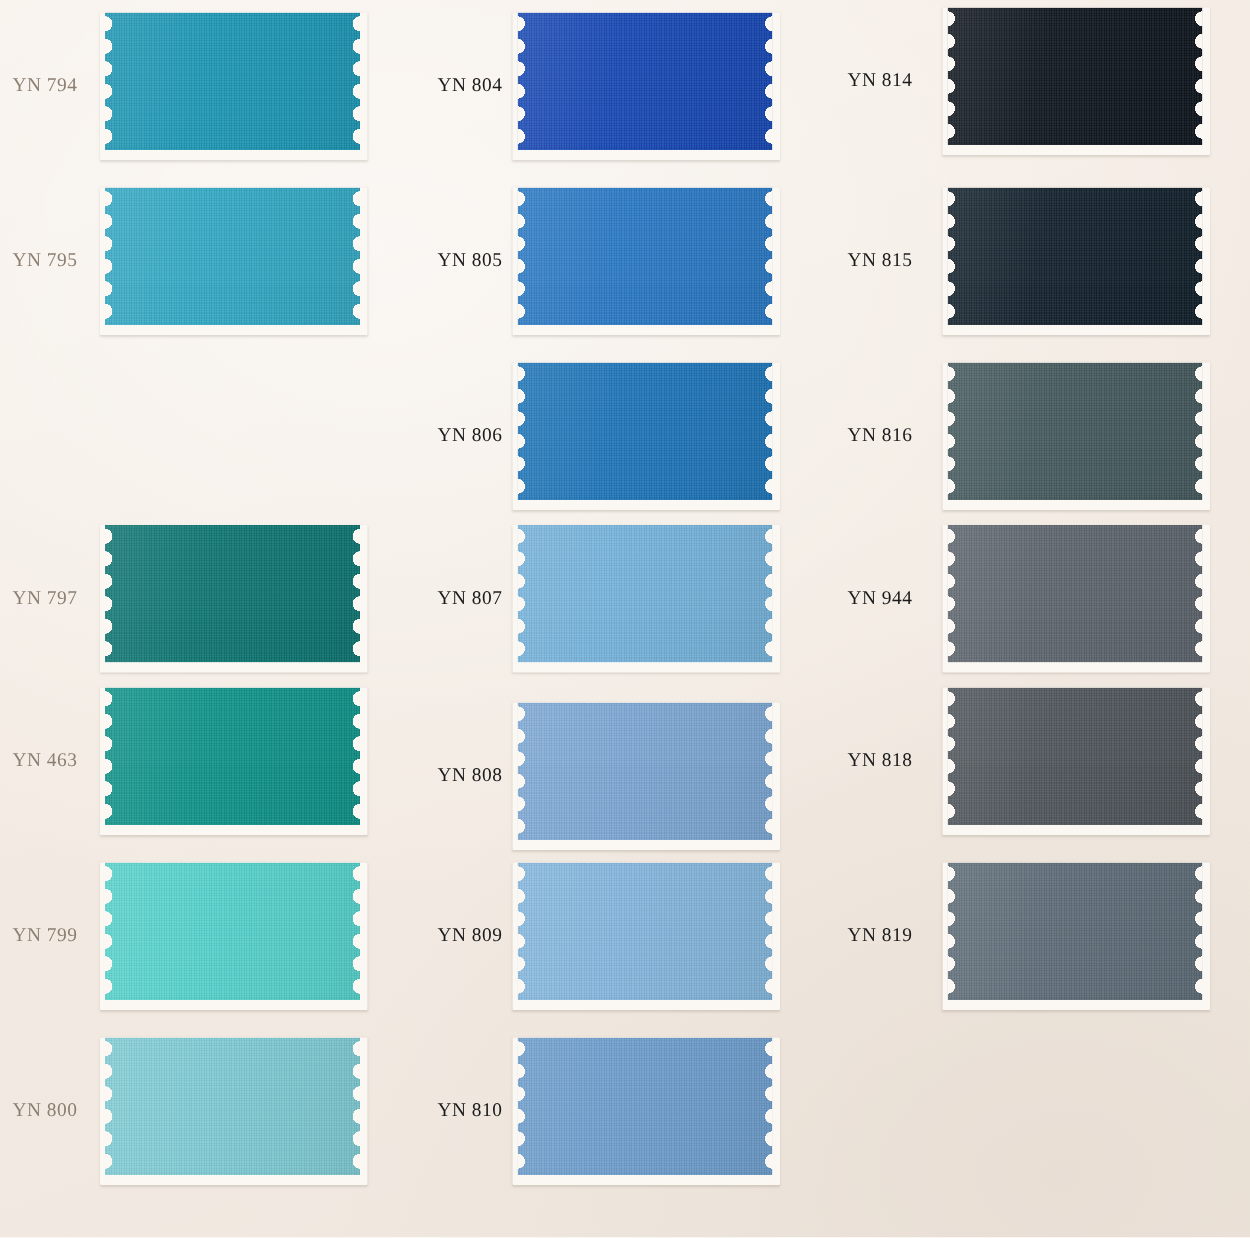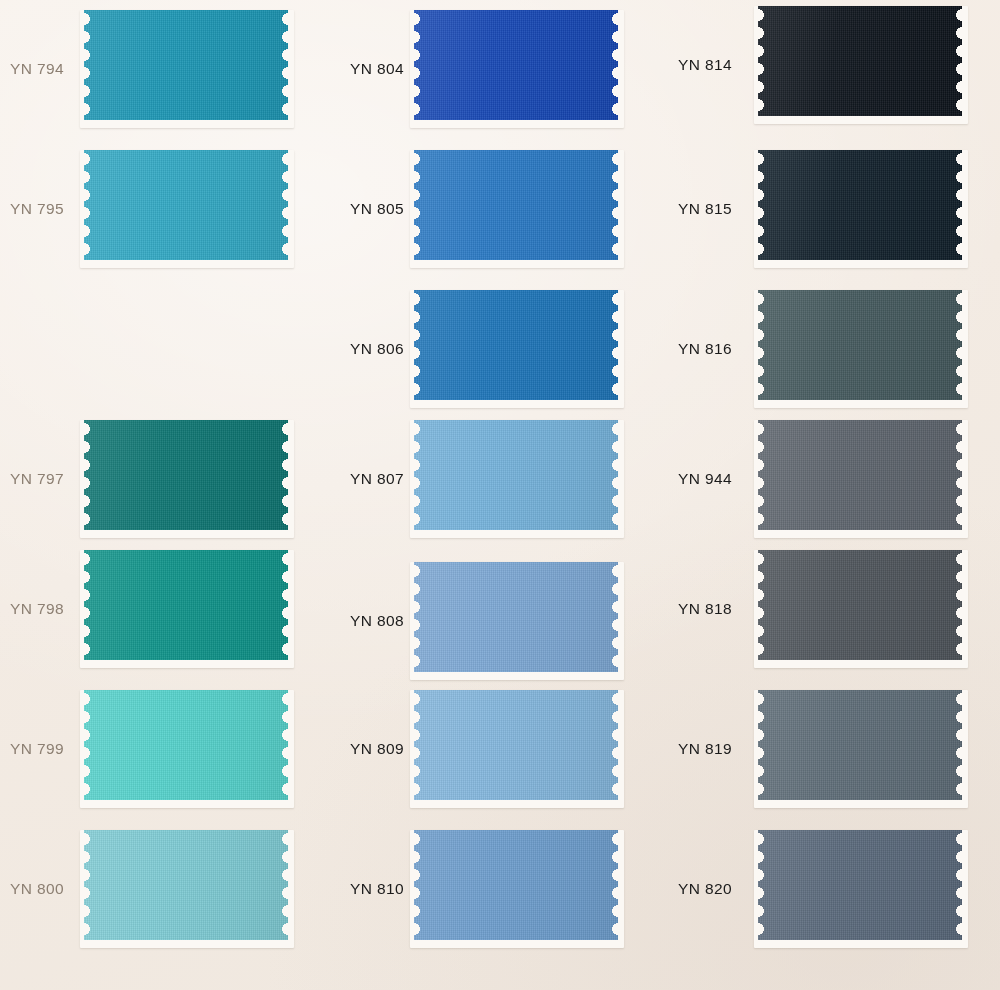--- a/index.html
+++ b/index.html
@@ -42,21 +42,21 @@
   .swatch-label {
     position: absolute;
     left: 6px;
     top: 50%;
     transform: translateY(-50%);
     width: 78px;
     text-align: left;
     font-size: 15.5px;
     letter-spacing: 0.4px;
     white-space: nowrap;
-    font-family: Liberation Sans, sans-serif;
+    font-family: Liberation Serif, serif;
   }
   .col-0 .swatch-label { color: #8c7f72; left: 10px; }
   .col-1 .swatch-label { color: #1b1b1b; left: 18px; }
   .col-2 .swatch-label { color: #1b1b1b; left: 14px; }
 
   
   .card {
     position: absolute;
     top: 6px;
     width: 214px;
@@ -149,21 +149,21 @@
           <div class="fabric" style="background: rgb(49, 168, 196);"></div>
         </div>
       </div>
       <div class="row" style="top: 414px; padding-left: 13px;">
         <div class="swatch-label">YN 797</div>
         <div class="card">
           <div class="fabric" style="background: rgb(12, 117, 113);"></div>
         </div>
       </div>
       <div class="row" style="top: 544px;">
-        <div class="swatch-label">YN 798</div>
+        <div class="swatch-label">YN 463</div>
         <div class="card">
           <div class="fabric" style="background: rgb(13, 147, 137);"></div>
         </div>
       </div>
       <div class="row" style="top: 684px;">
         <div class="swatch-label">YN 799</div>
         <div class="card">
           <div class="fabric" style="background: rgb(84, 210, 203);"></div>
         </div>
       </div>
@@ -248,20 +248,14 @@
         <div class="card">
           <div class="fabric" style="background: rgb(78, 84, 90);"></div>
         </div>
       </div>
       <div class="row" style="top: 684px;">
         <div class="swatch-label">YN 819</div>
         <div class="card">
           <div class="fabric" style="background: rgb(92, 107, 118);"></div>
         </div>
       </div>
-      <div class="row" style="top: 824px;">
-        <div class="swatch-label">YN 820</div>
-        <div class="card">
-          <div class="fabric" style="background: rgb(88, 104, 122);"></div>
-        </div>
-      </div>
     </div>
 </div>
 
 </body></html>

